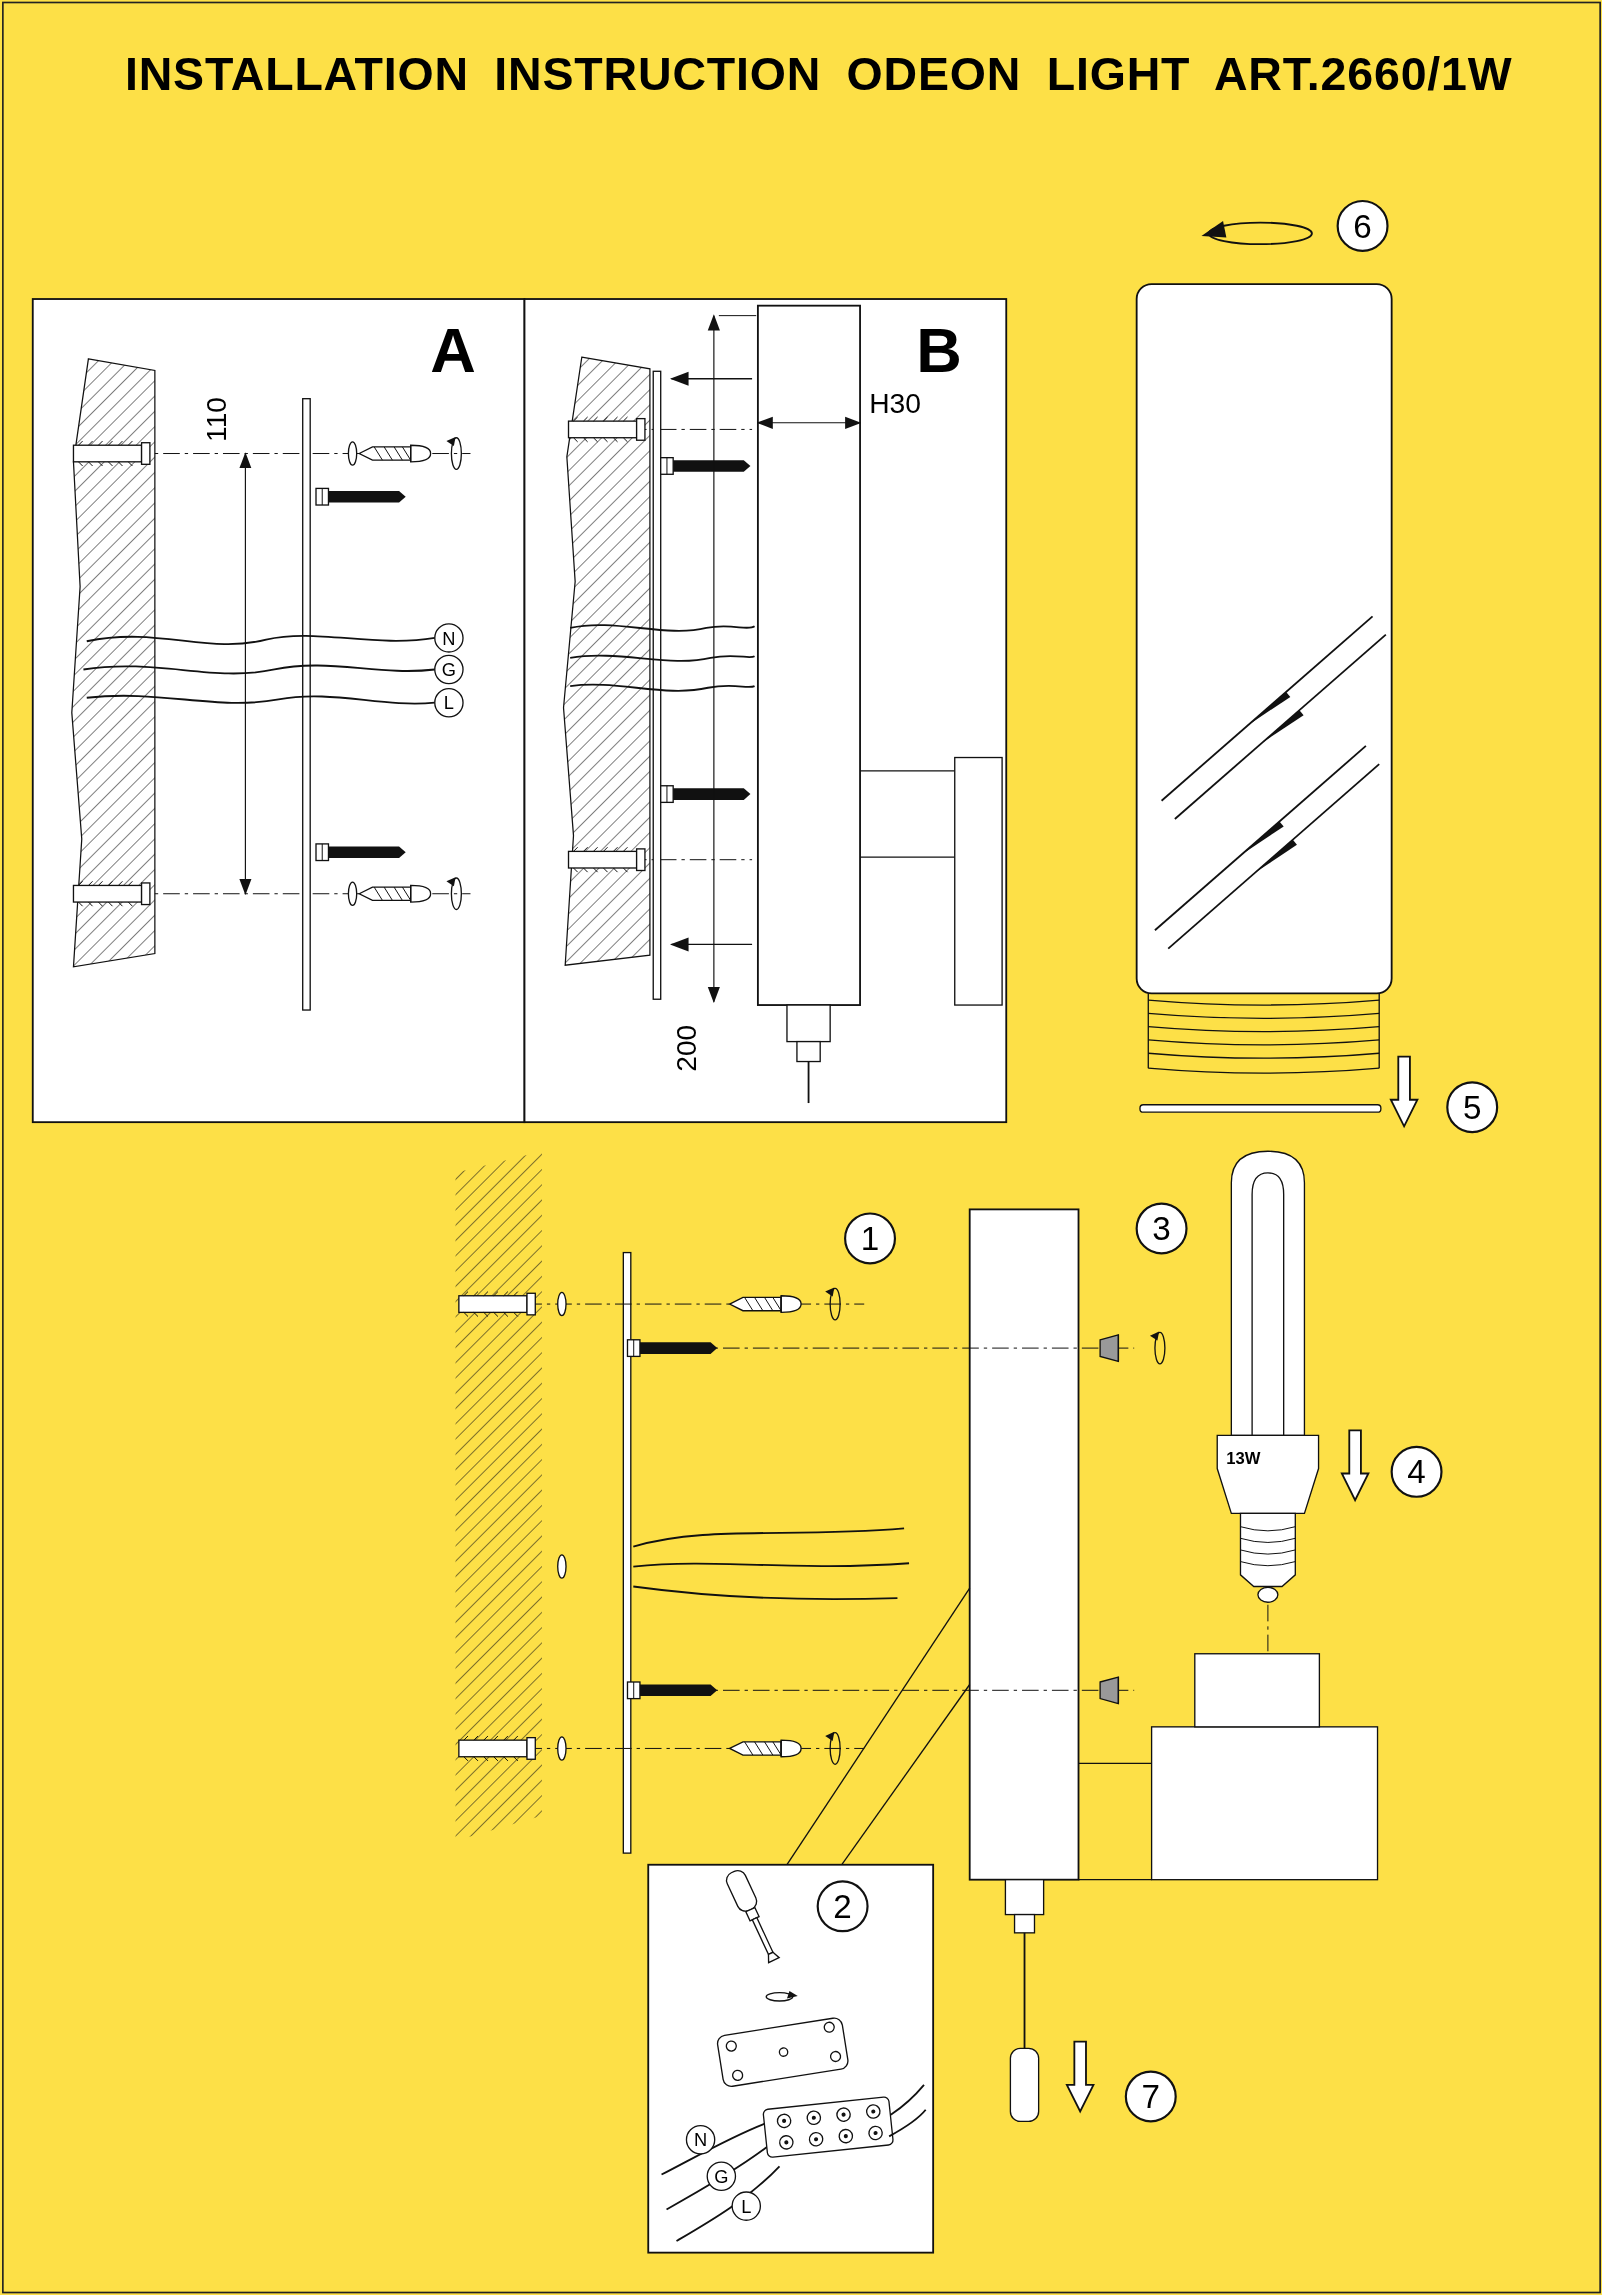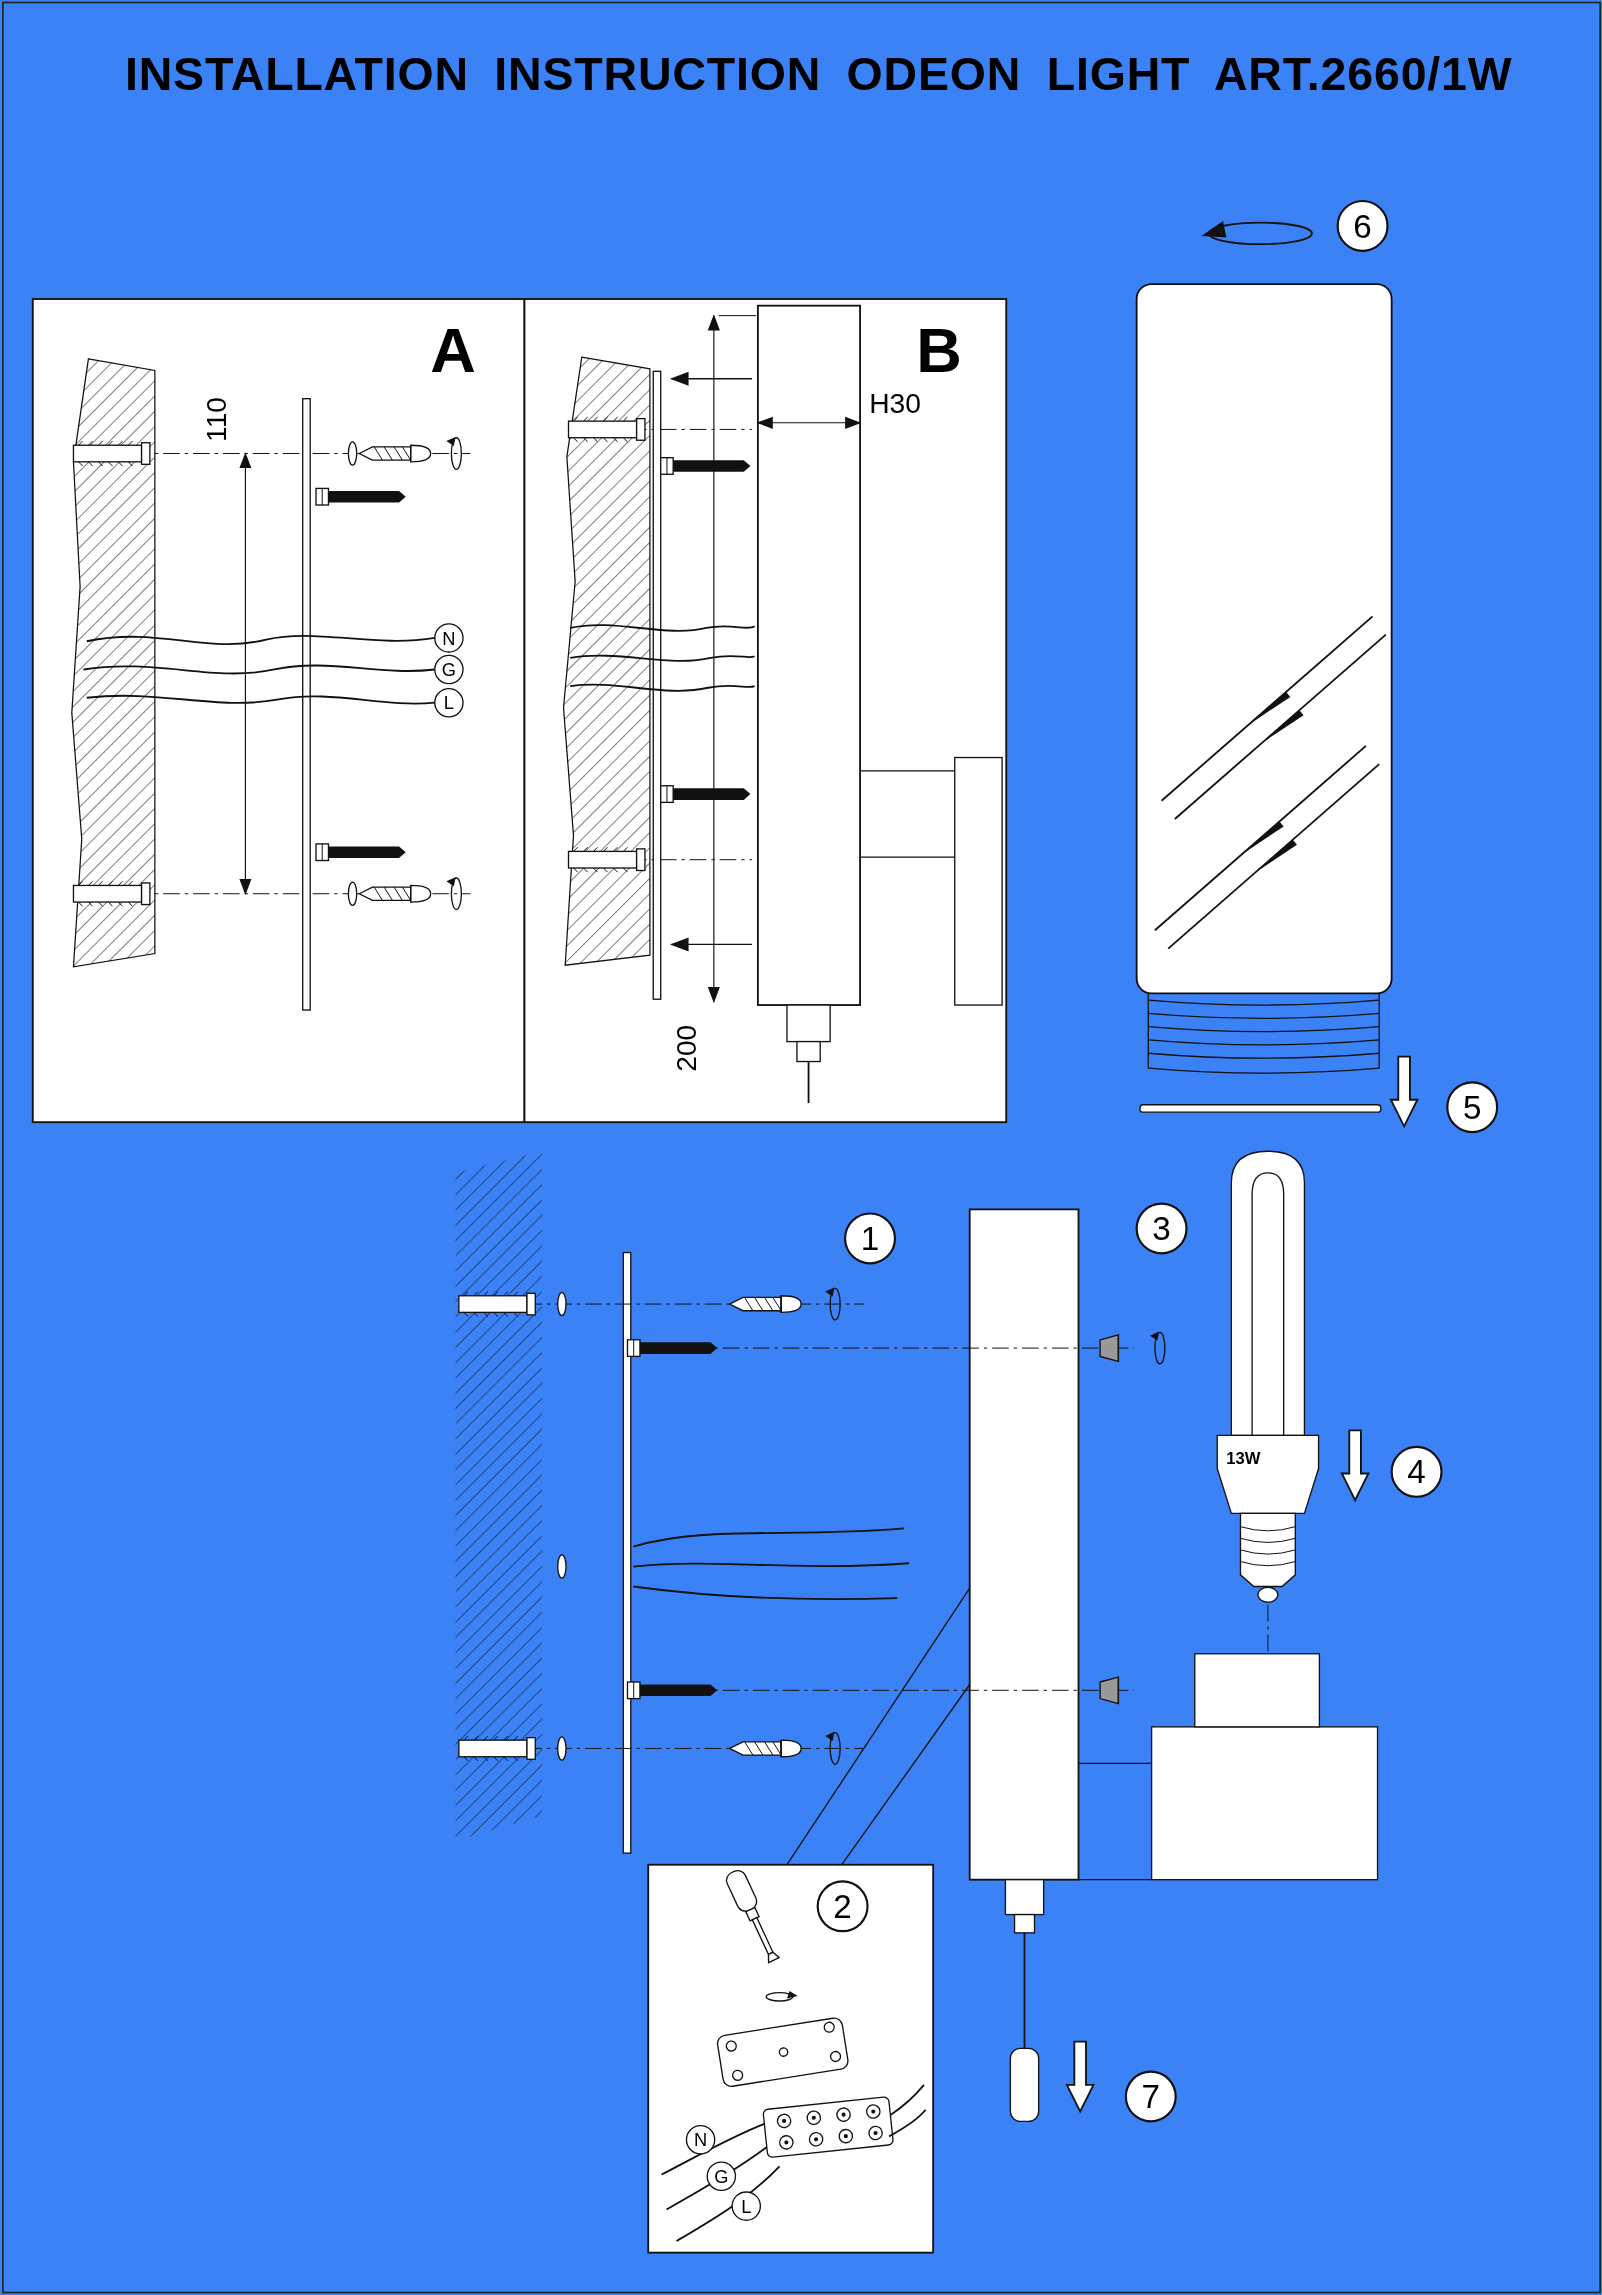--- a/index.html
+++ b/index.html
@@ -1,16 +1,16 @@
 <!DOCTYPE html>
 <html style="font-size:13.3px"><head>
 <meta charset="utf-8">
 <style>
   html,body{margin:0;padding:0;background:#d9d9d9}
-  #page{width:1603px;height:2295px;background:#3b82f6;position:relative;margin:0 auto;overflow:hidden}
+  #page{width:1603px;height:2295px;background:#fde047;position:relative;margin:0 auto;overflow:hidden}
   svg{display:block}
   .s12{stroke:#111;stroke-width:1.2;fill:none}
   .s15{stroke:#111;stroke-width:1.6;fill:none}
   .s2{stroke:#111;stroke-width:2.2;fill:none}
   .wf{fill:#fff;stroke:#111;stroke-width:2.2}
   .wf15{fill:#fff;stroke:#111;stroke-width:1.6}
   .blk{fill:#111;stroke:none}
   .cl{stroke:#111;stroke-width:1.2;fill:none;stroke-dasharray:20 6 4 6}
   .dim{stroke:#111;stroke-width:1.4;fill:none}
   .badge{fill:#fff;stroke:#111;stroke-width:2.6}

